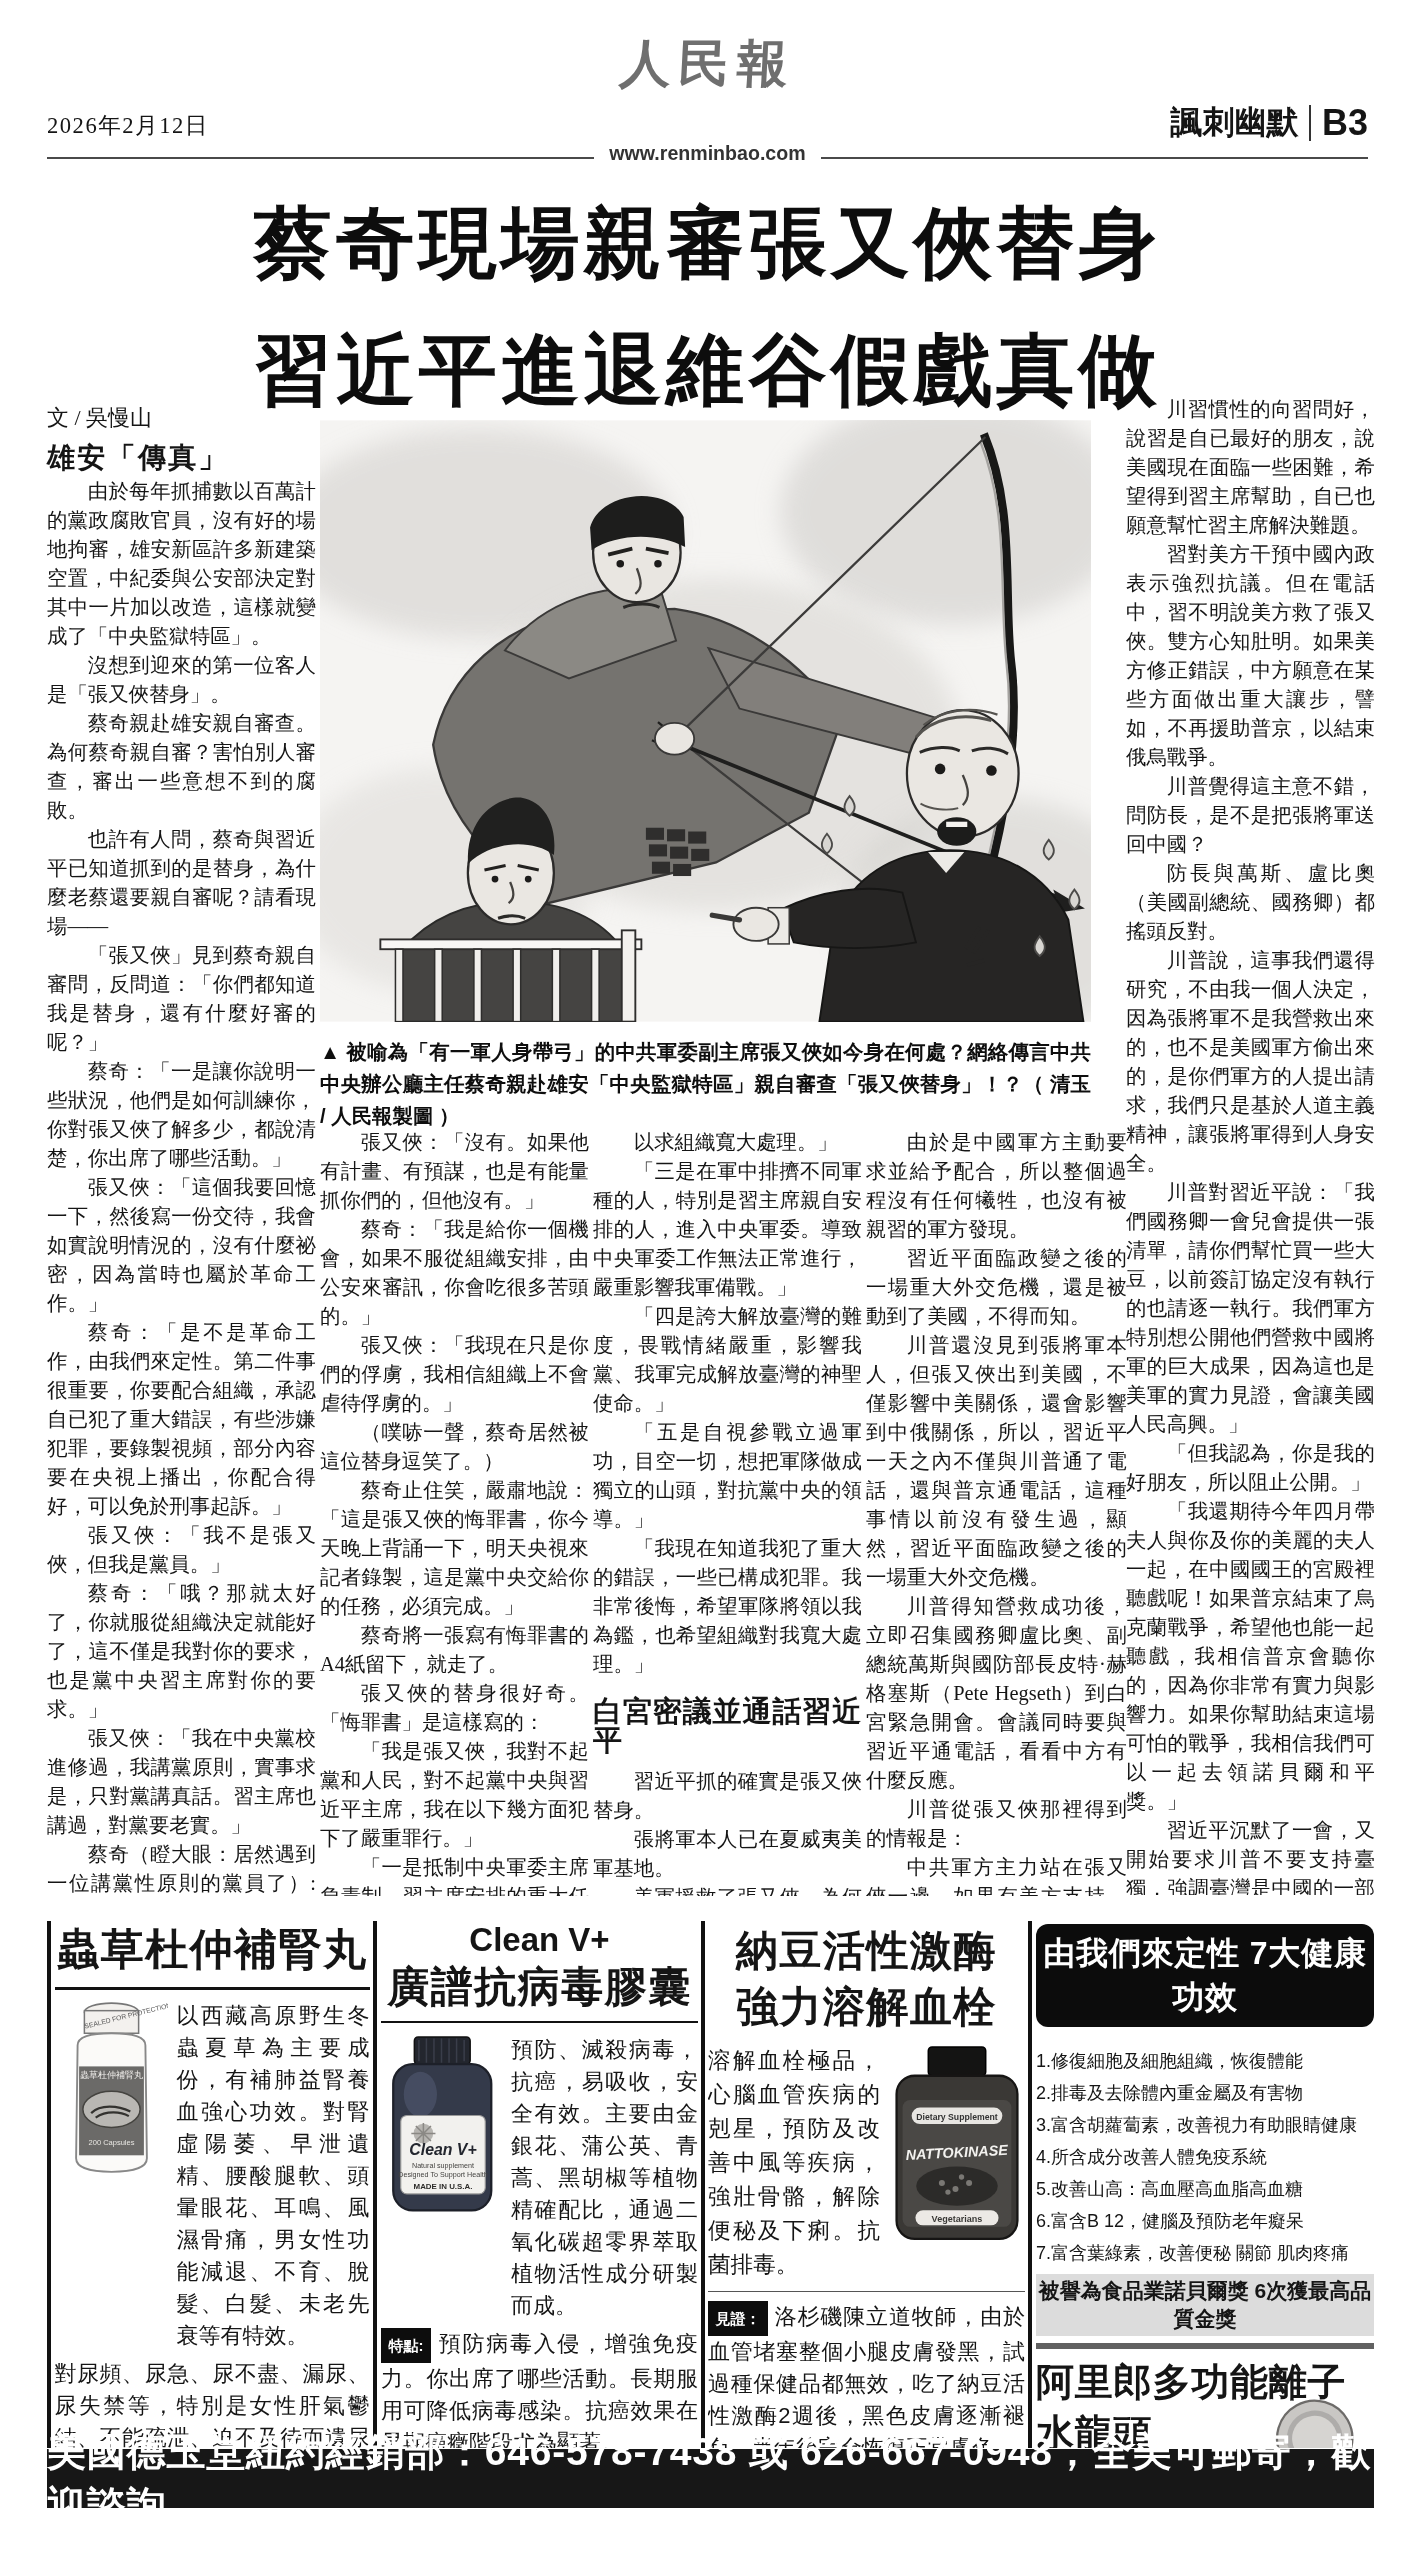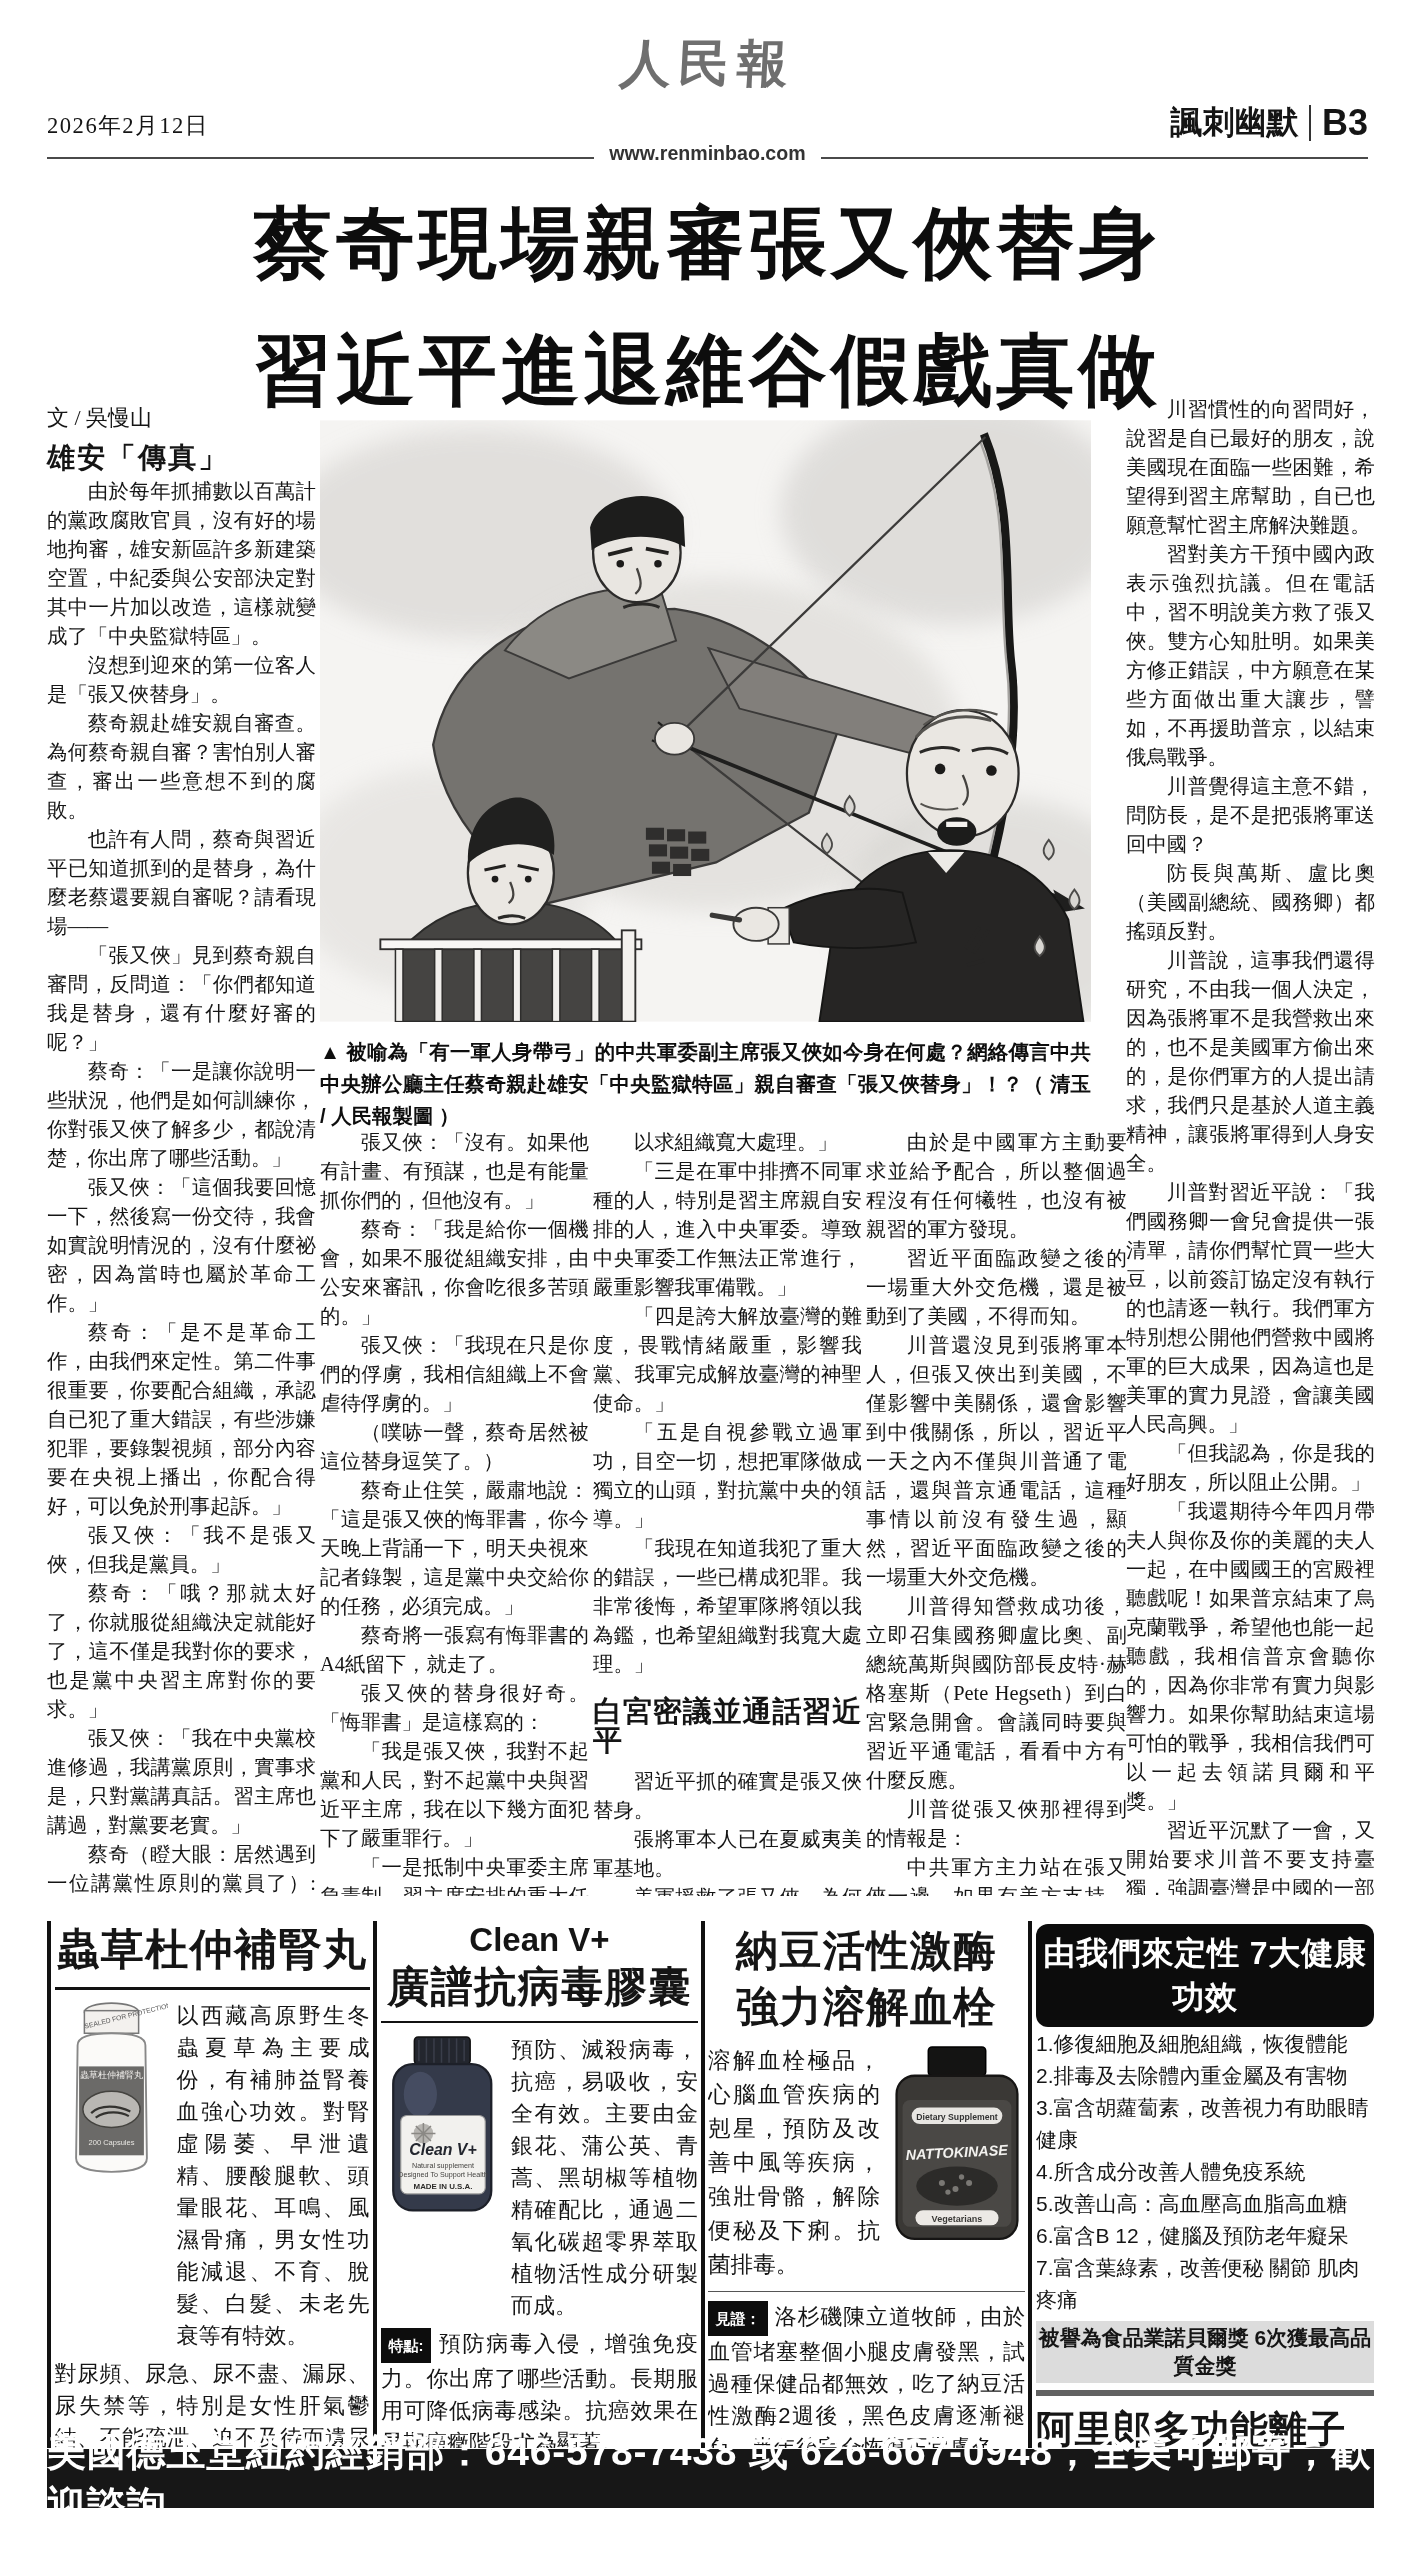--- a/index.html
+++ b/index.html
@@ -49,21 +49,21 @@
   .ad-row{display:flex;gap:9px;margin-top:10.6px;}
   .ad-row .txt{flex:1;font-size:22px;line-height:32px;text-align:justify;}
   .ad-body{font-size:22px;line-height:32px;text-align:justify;margin-top:6px;}
   .ad2-t1{font-size:33px;font-weight:900;text-align:center;}
   .ad2-t2{font-size:42px;font-weight:900;text-align:center;letter-spacing:1.5px;border-bottom:2.3px solid #111;padding-bottom:6px;}
   .black-tag{display:inline-block;background:#0d0d0d;color:#fff;font-size:15px;font-weight:900;padding:1.5px 7.5px;margin-right:6px;}
   .ad3-title{font-size:42px;font-weight:900;text-align:center;letter-spacing:1.5px;line-height:53px;margin-top:3px;}
   .ad3-hr{border:none;border-top:1.5px solid #555;margin:9px 0;}
   .ad4-titlebar{background:#0c0c0c;color:#fff;border-radius:12px;padding:7.5px 4.5px;font-size:32px;font-weight:900;
                 text-align:center;letter-spacing:0.8px;margin-top:3px;}
-  .ad4-list{font-size:21px;line-height:32px;margin-top:1px;}
+  .ad4-list{font-size:18px;line-height:32px;margin-top:18px;}
   .ad4-footer{background:#dcdcdc;font-size:21px;font-weight:bold;text-align:center;padding:3px 0;margin-top:4.5px;}
   .ad5{border-top:6px solid #616161;margin-top:7.5px;padding-top:7.5px;position:relative;}
   .ad5-title{font-size:38px;font-weight:900;letter-spacing:0.8px;}
   .faucet{position:absolute;right:0;top:48px;}
   
   .footer-bar{position:absolute;left:47px;top:2449px;width:1327px;height:59px;background:#171717;color:#ffffff;
               font-family:"Liberation Sans","DejaVu Sans",sans-serif;font-weight:900;font-size:39px;
               display:flex;align-items:center;justify-content:center;letter-spacing:0.8px;}
 </style>
 </head>

